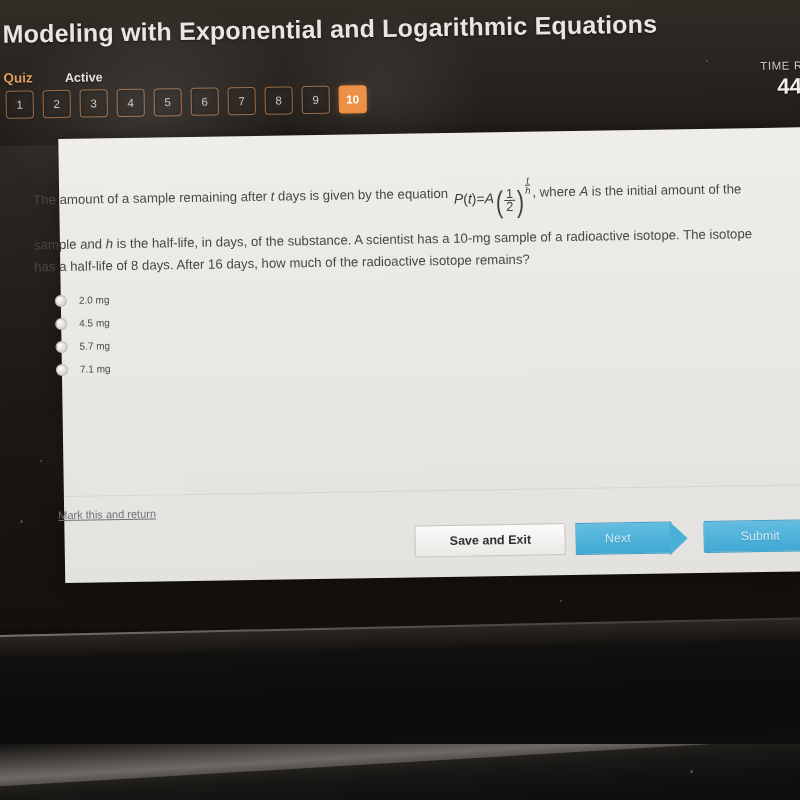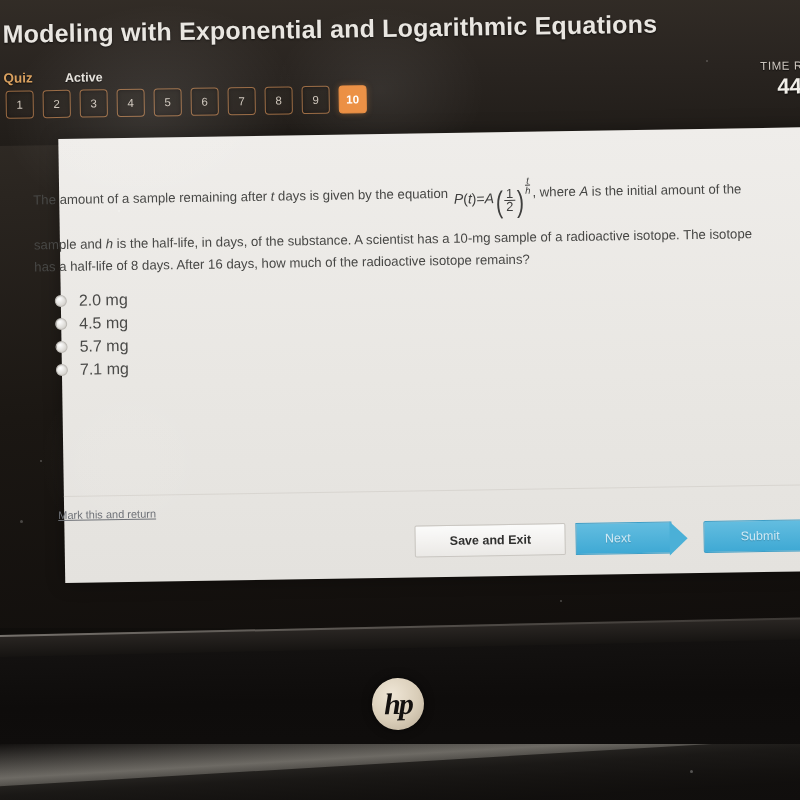--- a/index.html
+++ b/index.html
@@ -108,21 +108,21 @@
 
   
   #options{position:absolute;left:-26px;top:150px;}
   .opt{display:flex;align-items:center;height:23px;margin-bottom:0px;}
   .radio{
     width:10px;height:10px;border-radius:50%;
     background:radial-gradient(circle at 35% 30%, #ffffff 0%, #dedcd8 60%, #c5c2bd 100%);
     border:1px solid #bcb9b4;margin-left:20px;margin-right:12px;
     box-shadow:inset 0 1px 1px rgba(0,0,0,.08);
   }
-  .optlbl{color:#4a4a48;font-size:16px;}
+  .optlbl{color:#4a4a48;font-size:10px;}
 
   
   #cardFooter{position:absolute;left:0;right:0;bottom:0;height:86px;
      border-top:1px solid #d8d5d0;}
   #markLink{position:absolute;left:-6px;top:12px;color:#6d7076;font-size:11px;
      text-decoration:underline;}
   #btnRow{position:absolute;right:18px;top:34px;display:flex;align-items:center;gap:10px;}
 
   .btn-save{
     background:linear-gradient(180deg,#fbfbfa,#ebe9e6);
@@ -265,23 +265,20 @@
     <div class="glare g2"></div>
     <div class="glare g3"></div>
   </div>
 
   <div id="bezel">
     <div class="bezelBand b1"></div>
     <div class="seam" style="top:26px;"></div>
     <div class="bezelBand b2"></div>
   </div>
 
-  <div id="hp">
-    <span class="glyph">hp</span>
-  </div>
 
   <div id="deck">
     <div id="deckSheen"></div>
     <div id="deckDark"></div>
   </div>
 
   <div class="dustfleck" style="left:118px;top:210px;width:2px;height:2px;opacity:.5;"></div>
   <div class="dustfleck" style="left:40px;top:460px;width:2px;height:2px;opacity:.45;"></div>
   <div class="dustfleck" style="left:20px;top:520px;width:3px;height:3px;opacity:.4;"></div>
   <div class="dustfleck" style="left:706px;top:60px;width:2px;height:2px;opacity:.4;"></div>

